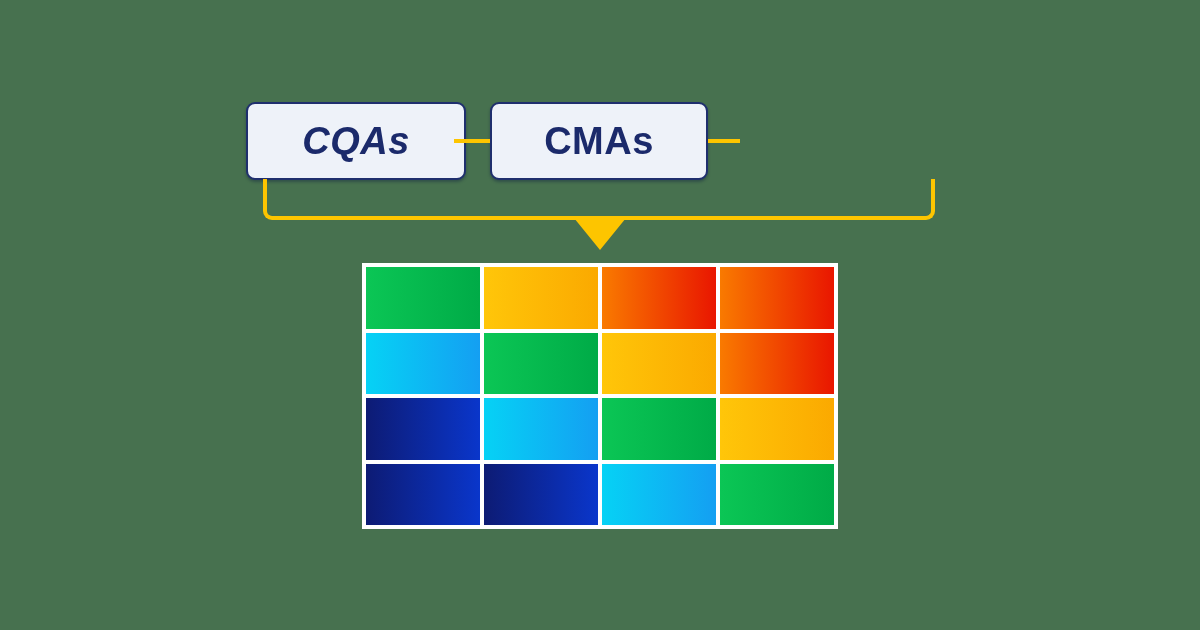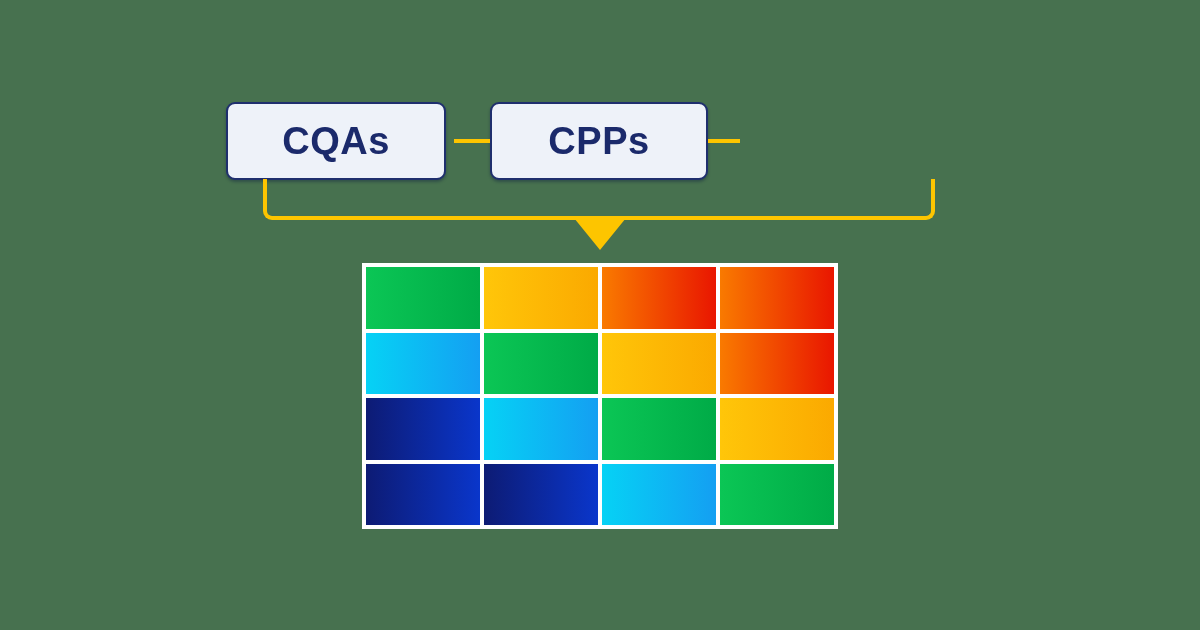--- a/index.html
+++ b/index.html
@@ -26,21 +26,21 @@
     display: flex;
     align-items: center;
     justify-content: center;
   }
   .node span {
     color: var(--node-text, #1b2a6b);
     font-size: 38px;
     font-weight: 800;
     letter-spacing: 0.5px;
   }
-  .node-1 { left: 226px; width: 220px; }
+  .node-1 { left: 246px; width: 220px; font-style: italic; }
   .node-2 { left: 490px; width: 218px; }
   .node-3 { left: 740px; width: 219px; }
   
   .link-h {
     position: absolute;
     top: 139px;
     height: 4px;
     background: var(--connector, #fdc500);
   }
   .link-1 { left: 454px; width: 36px; }
@@ -85,21 +85,21 @@
 </style>
 </head>
 <body>
 
 <div class="canvas">
 
   <div class="node node-1">
     <span>CQAs</span>
   </div>
   <div class="node node-2">
-    <span>CPPs</span>
+    <span>CMAs</span>
   </div>
 
   <div class="link-h link-1"></div>
   <div class="link-h link-2"></div>
 
   <div class="u-connector"></div>
   <div class="arrow-down"></div>
 
   <div class="heatmap">
       <div class="cell" style="background: linear-gradient(to right, rgb(11, 198, 85), rgb(0, 171, 71));"></div>

